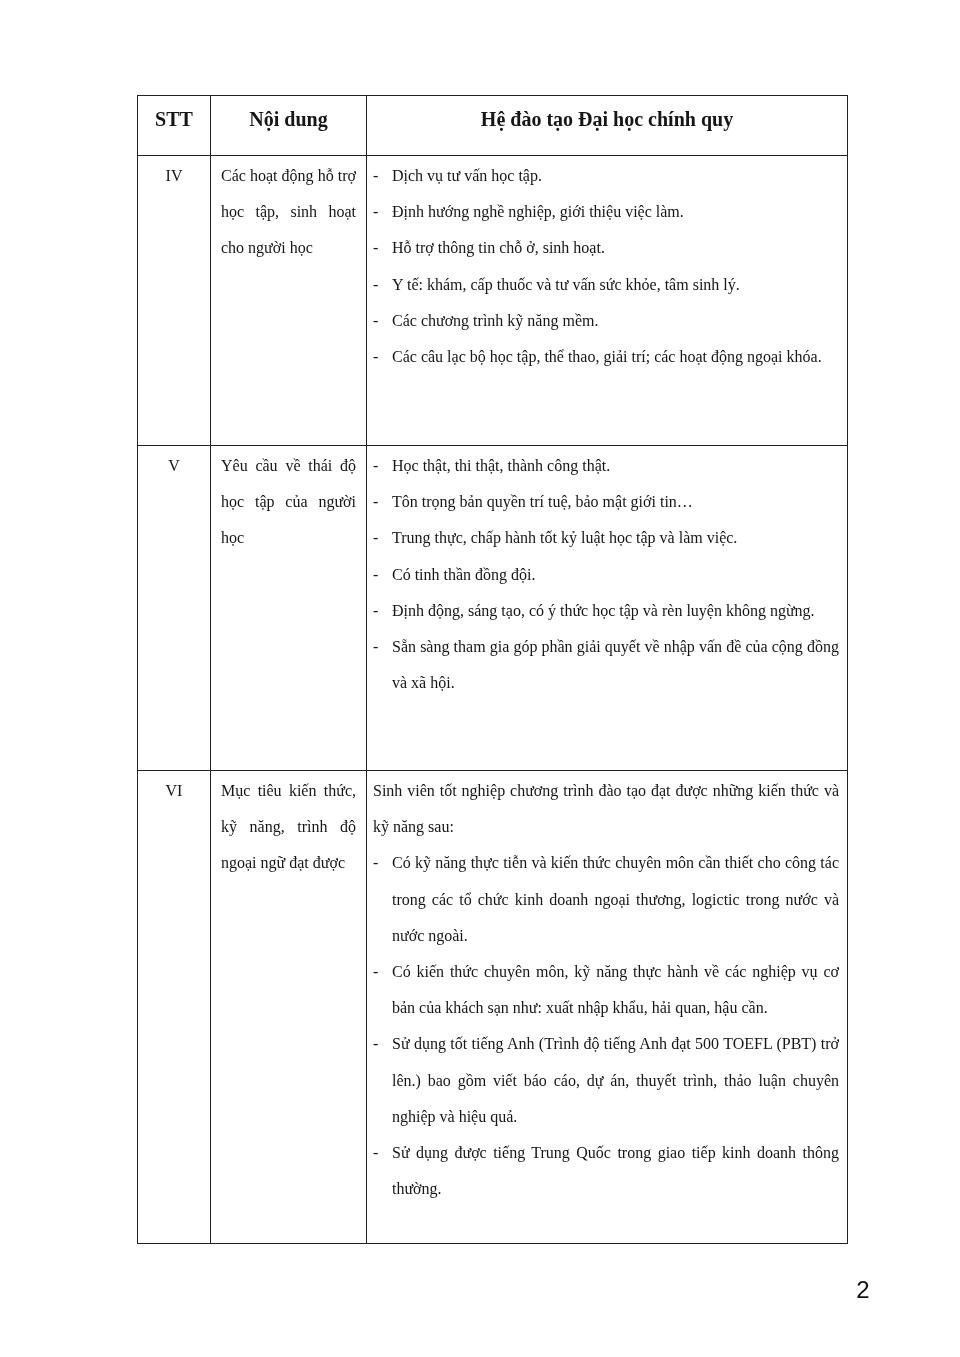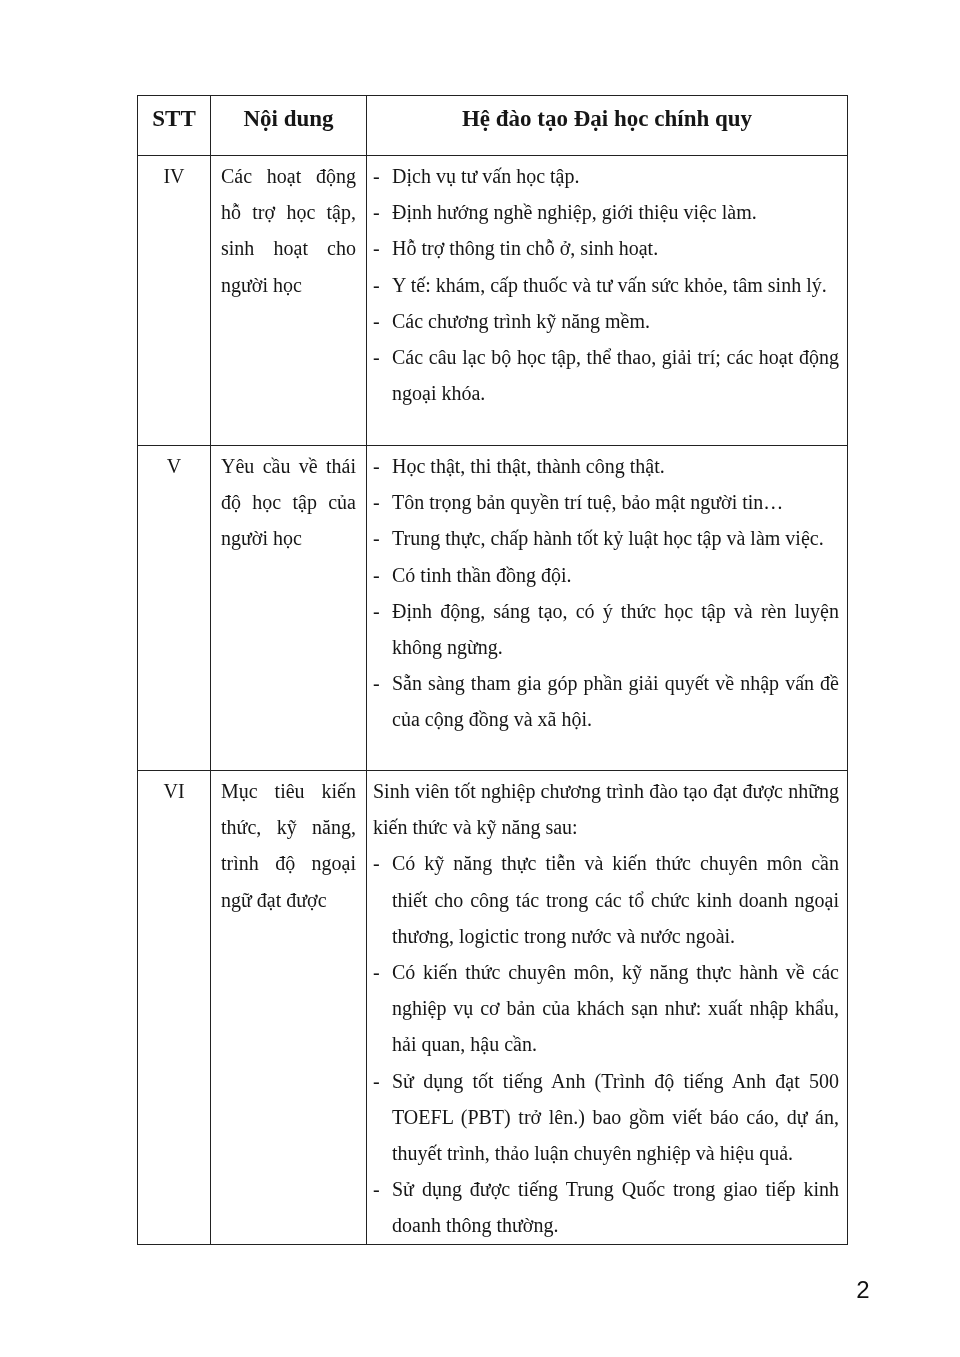--- a/index.html
+++ b/index.html
@@ -24,35 +24,35 @@
     border-collapse: collapse;
     table-layout: fixed;
   }
   .doc-table col.c-stt { width: 73px; }
   .doc-table col.c-nd  { width: 156px; }
   .doc-table col.c-he  { width: 481px; }
 
   .doc-table th, .doc-table td {
     border: 1.5px solid #222222;
     vertical-align: top;
-    font-size: 20px;
+    font-size: 16px;
     line-height: 36.2px;
     box-sizing: border-box;
     padding: 0;
   }
   .doc-table tr.hdr { height: 60px; }
   .doc-table tr.row-iv { height: 290px; }
   .doc-table tr.row-v  { height: 325px; }
   .doc-table tr.row-vi { height: 473px; font-family: Liberation Serif, serif; }
 
   .doc-table th {
     font-weight: bold;
     text-align: center;
     padding-top: 5px;
-    font-size: 23px;
+    font-size: 20px;
   }
   td.stt-cell {
     text-align: center;
     padding-top: 2px;
   }
   td.nd-cell {
     text-align: justify;
     padding: 2px 10px 8px 10px;
   }
   td.content-cell {
@@ -119,21 +119,21 @@
             </div>
         </td>
       </tr>
       <tr class="row-v">
         <td class="stt-cell">V</td>
         <td class="nd-cell">Yêu cầu về thái độ học tập của người học</td>
         <td class="content-cell">
 
           <div>
               <div class="bullet-item">Học thật, thi thật, thành công thật.</div>
-              <div class="bullet-item">Tôn trọng bản quyền trí tuệ, bảo mật người tin…</div>
+              <div class="bullet-item">Tôn trọng bản quyền trí tuệ, bảo mật giới tin…</div>
               <div class="bullet-item">Trung thực, chấp hành tốt kỷ luật học tập và làm việc.</div>
               <div class="bullet-item">Có tinh thần đồng đội.</div>
               <div class="bullet-item">Định động, sáng tạo, có ý thức học tập và rèn luyện không ngừng.</div>
               <div class="bullet-item">Sẵn sàng tham gia góp phần giải quyết về nhập vấn đề của cộng đồng và xã hội.</div>
             </div>
         </td>
       </tr>
       <tr class="row-vi">
         <td class="stt-cell">VI</td>
         <td class="nd-cell">Mục tiêu kiến thức, kỹ năng, trình độ ngoại ngữ đạt được</td>

